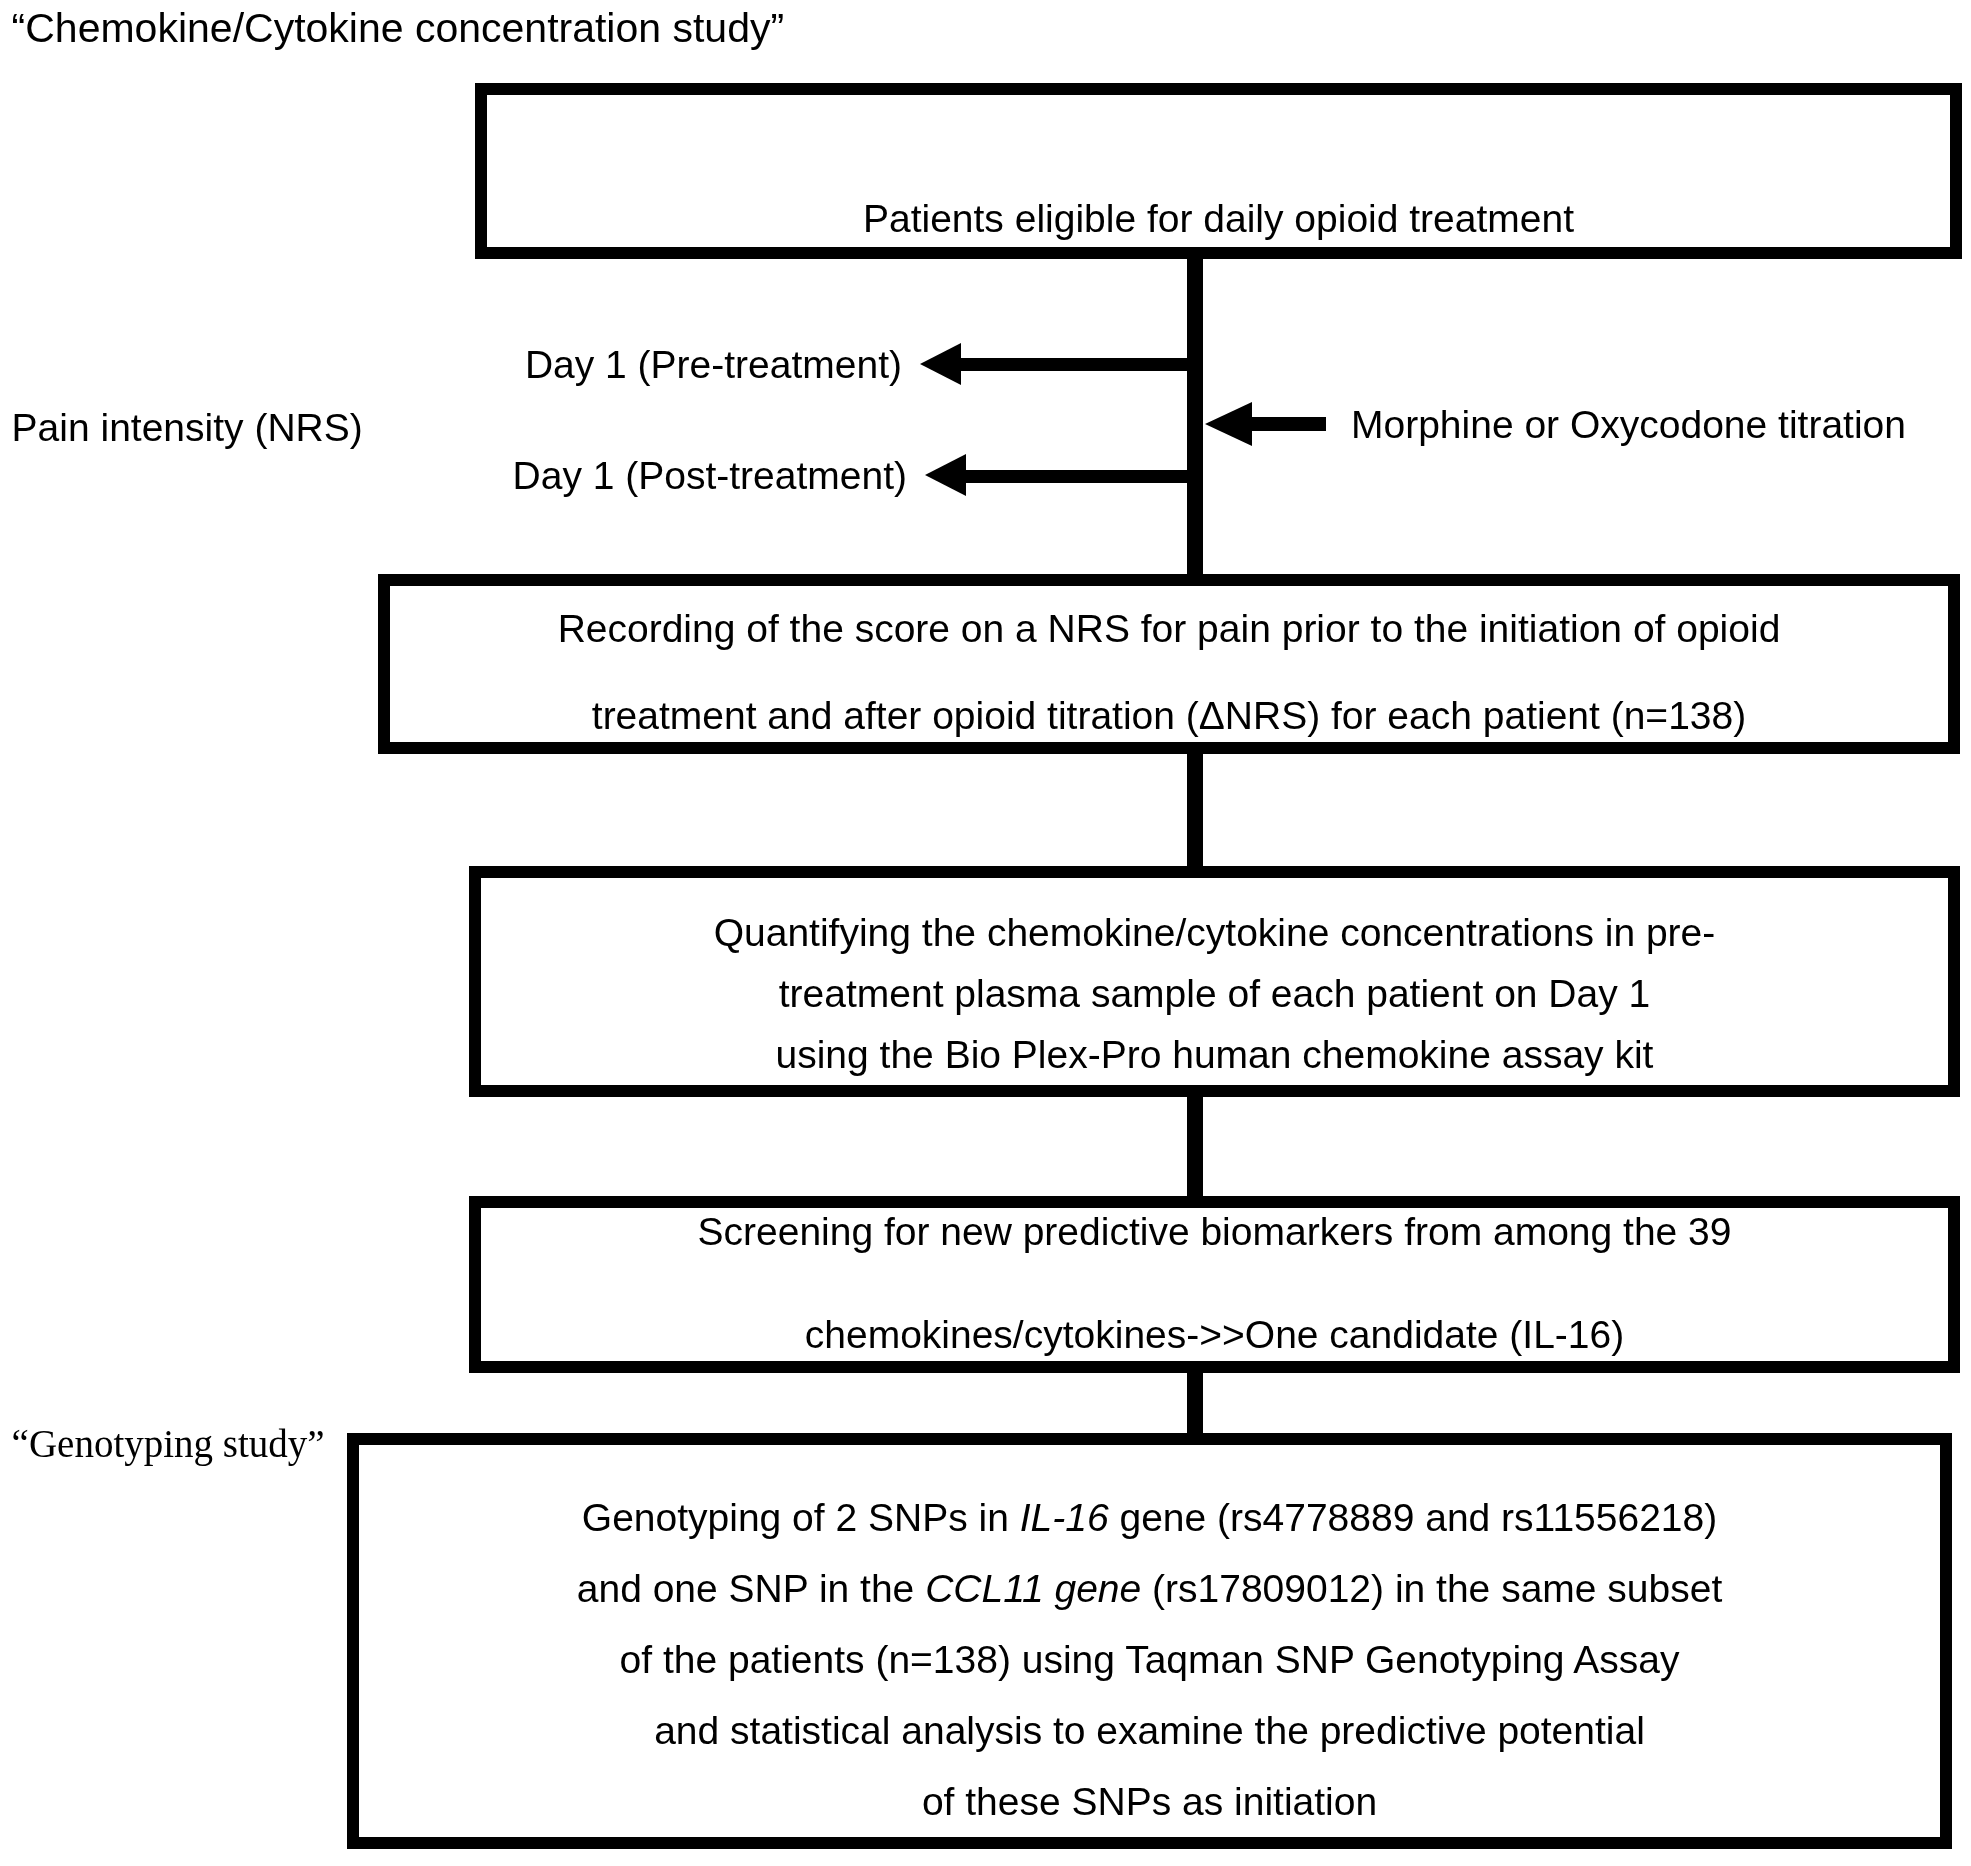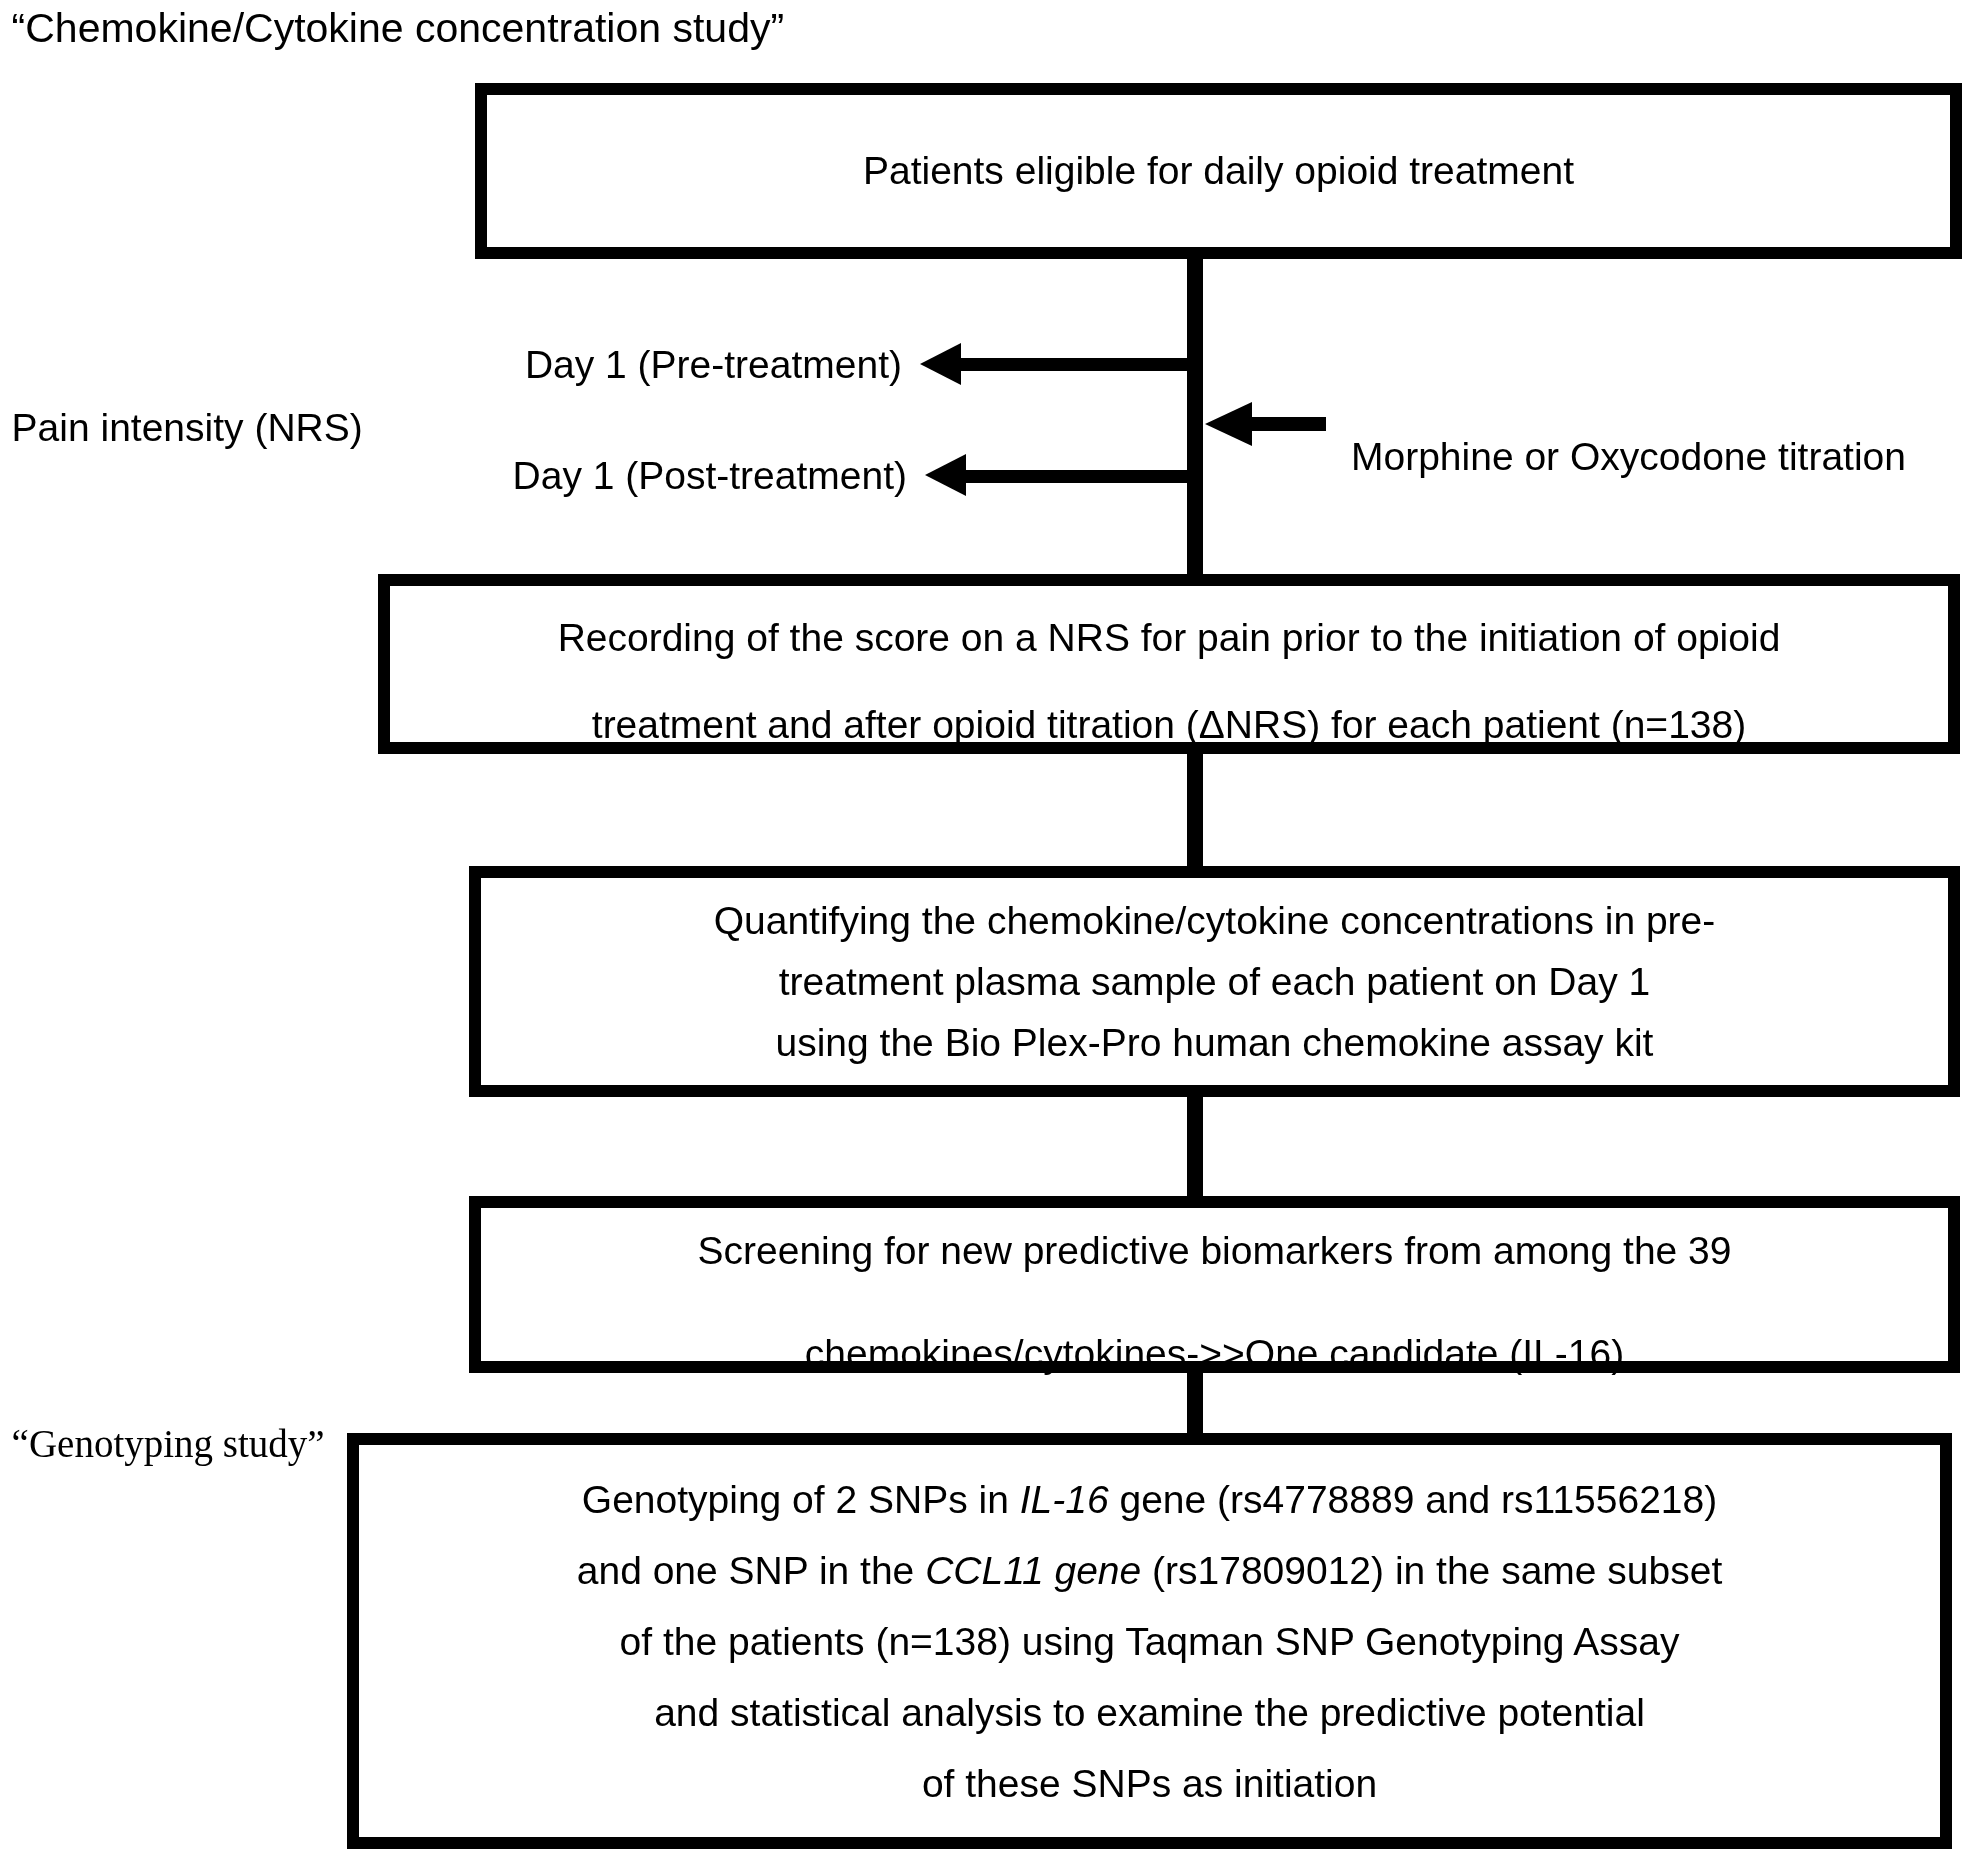--- a/index.html
+++ b/index.html
@@ -22,21 +22,21 @@
   }
   .title { font-size: 41px; }
   .right-align { text-align: right; }
   .box {
     position: absolute;
     background: #ffffff;
     border: 12.6px solid #000000;
     box-sizing: border-box;
     display: flex;
     flex-direction: column;
-    justify-content: center;
+    justify-content: flex-end;
     align-items: center;
     text-align: center;
   }
   .box .ln {
     font-size: 39px;
     white-space: nowrap;
     color: #000;
   }
   .lh58 .ln { line-height: 56px; }
   .lh54 .ln { line-height: 52px; margin-top: 35px; }
@@ -79,21 +79,21 @@
   <div class="txt right-align" style="left:417px; top:342px; width:485px;">Day 1 (Pre-treatment)</div>
 
   <div class="hline" style="left:962px; top:470px; width:225px; height:12.6px;"></div>
   <div class="ah-left ah-sm" style="left:925px; top:454px;"></div>
   <div class="txt right-align" style="left:422px; top:453px; width:485px;">Day 1 (Post-treatment)</div>
 
   <div class="txt" style="left:11.6px; top:405px;">Pain intensity (NRS)</div>
 
   <div class="ah-left ah-lg" style="left:1205px; top:402px;"></div>
   <div class="hline" style="left:1250px; top:417px; width:76px; height:13.6px;"></div>
-  <div class="txt" style="left:1351px; top:402px;margin-top:32px;">Morphine or Oxycodone titration</div>
+  <div class="txt" style="left:1351px; top:402px;">Morphine or Oxycodone titration</div>
 
   <div class="box box2 lh54">
     <div class="ln">Recording of the score on a NRS for pain prior to the initiation of opioid</div>
     <div class="ln">treatment and after opioid titration (ΔNRS) for each patient (n=138)</div>
   </div>
 
   <div class="box box3 lh63">
     <div class="ln">Quantifying the chemokine/cytokine concentrations in pre-</div>
     <div class="ln">treatment plasma sample of each patient on Day 1</div>
     <div class="ln">using the Bio Plex-Pro human chemokine assay kit</div>

